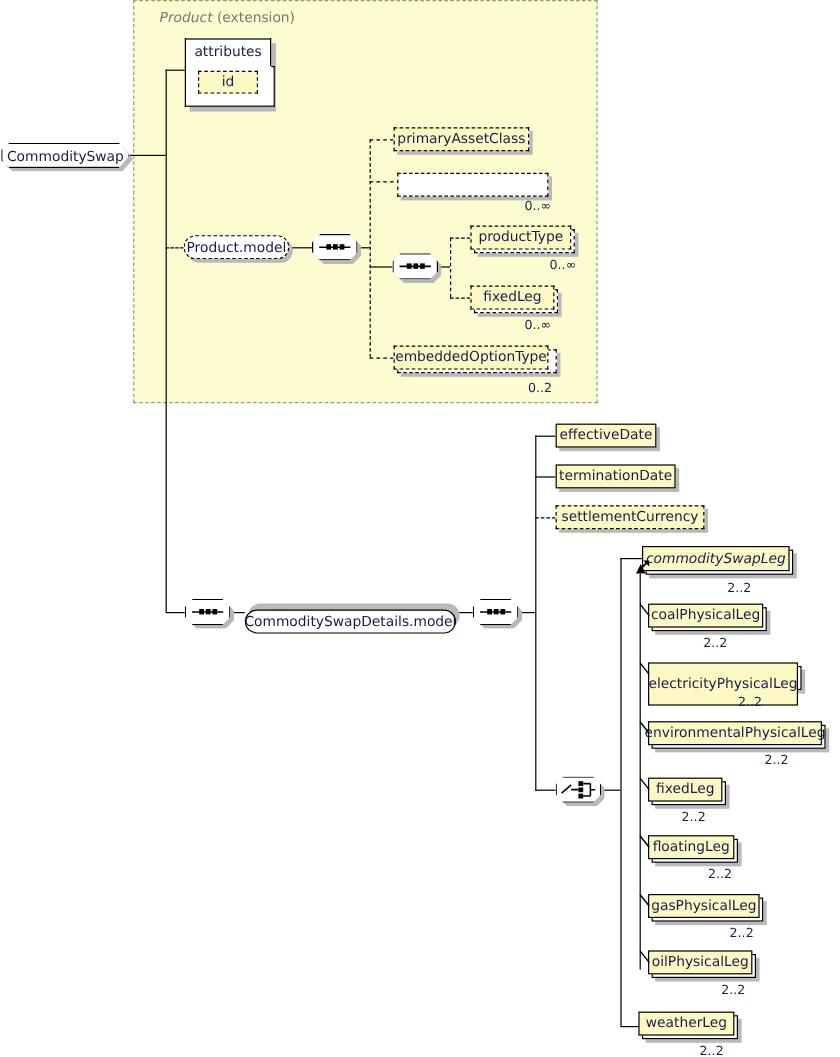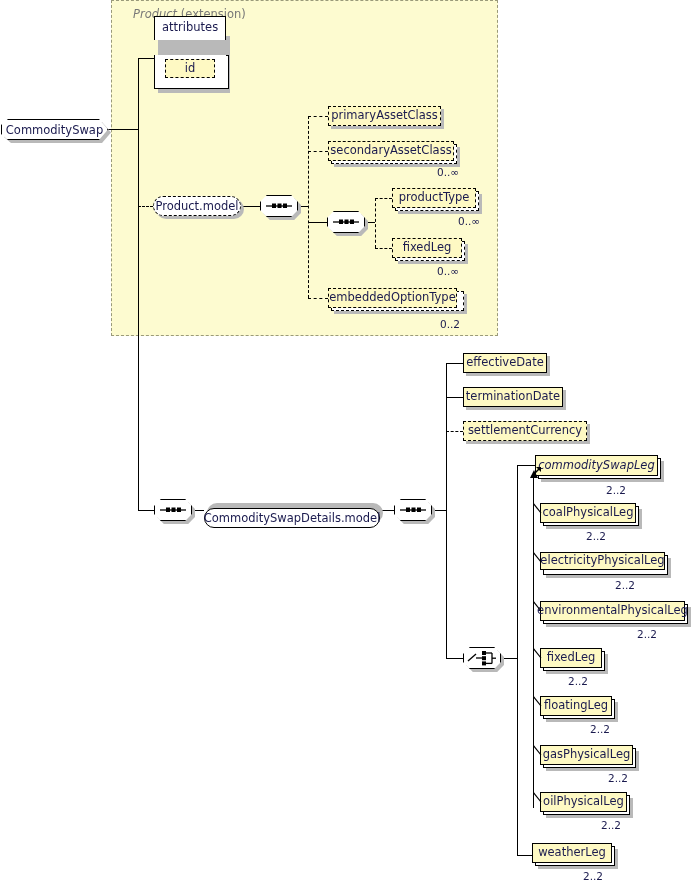--- a/index.html
+++ b/index.html
@@ -160,21 +160,21 @@
 
   <div class="ln v" style="left:138px;top:58px;height:452px;"></div>
 
   <div class="ln h" style="left:138px;top:58px;width:20px;"></div>
 
   <div class="dln h" style="left:138px;top:206px;width:15px;"></div>
 
   <div class="ln h" style="left:138px;top:510px;width:16px;"></div>
 
   <div class="shadow" style="left:158px;top:36px;width:72px;height:57px;"></div>
-  <div class="attrbox" style="left:154px;top:16px;width:72px;height:24px;border-bottom:none;">
+  <div class="attrbox" style="left:154px;top:32px;width:72px;height:24px;border-bottom:none;">
     <span class="cap">attributes</span>
   </div>
   <div class="attrbox" style="left:154px;top:55px;width:75px;height:34px;border-top:none;"></div>
   <div class="attrbox" style="left:226px;top:55px;width:3px;height:1px;border:none;background:#000;"></div>
 
   <div class="shadow" style="left:168px;top:62px;width:50px;height:19px;"></div>
   <div class="node dashed" style="left:165px;top:59px;width:50px;height:19px;">id</div>
 
   <div class="stadium-shadow" style="left:156px;top:199px;width:88px;height:20px;"></div>
   <div class="stadium dashed" style="left:153px;top:196px;width:88px;height:20px;">Product.model</div>
@@ -194,21 +194,20 @@
   <div class="ln h" style="left:298px;top:206px;width:10px;"></div>
   <div class="dln v" style="left:308px;top:116px;height:182px;"></div>
 
   <div class="dln h" style="left:308px;top:116px;width:20px;"></div>
   <div class="shadow" style="left:331px;top:109px;width:113px;height:20px;"></div>
   <div class="node dashed" style="left:328px;top:106px;width:113px;height:20px;">primaryAssetClass</div>
 
   <div class="dln h" style="left:308px;top:151px;width:20px;"></div>
   <div class="shadow" style="left:334px;top:147px;width:126px;height:20px;"></div>
   <div class="stack dashed" style="left:331px;top:144px;width:126px;height:20px;"></div>
-  <div class="node dashed" style="left:328px;top:141px;width:126px;height:20px;">secondaryAssetClass</div>
   <div class="card" style="left:437px;top:166px;">0..∞</div>
 
   <div class="ln h" style="left:308px;top:222px;width:19px;"></div>
   <div class="comp-shadow" style="left:330px;top:214px;"></div>
   <div class="comp" style="left:327px;top:211px;">
     <div class="oct"></div>
     <svg width="38" height="22" viewBox="0 0 38 22">
       <line x1="6" y1="11" x2="32" y2="11" stroke="#000" stroke-width="1.3"></line>
       <rect x="12" y="8.5" width="4" height="4.5" fill="#000"></rect>
       <rect x="17.5" y="8.5" width="4" height="4.5" fill="#000"></rect>
@@ -322,21 +321,21 @@
   <div class="shadow" style="left:546px;top:509px;width:96px;height:20px;"></div>
   <div class="stack solid" style="left:543px;top:506px;width:96px;height:20px;"></div>
   <div class="node solid" style="left:540px;top:503px;width:96px;height:20px;">coalPhysicalLeg</div>
   <div class="card" style="left:586px;top:530px;">2..2</div>
 
   <svg class="subarrow" style="left:533px;top:552px;width:10px;height:12px;" viewBox="0 0 10 12">
     <line x1="0" y1="0" x2="8" y2="10" stroke="#000" stroke-width="1.2"></line>
   </svg>
   <div class="shadow" style="left:546px;top:558px;width:125px;height:20px;"></div>
   <div class="stack solid" style="left:543px;top:555px;width:125px;height:20px;"></div>
-  <div class="node solid" style="left:540px;top:552px;width:125px;height:18px;">electricityPhysicalLeg</div>
+  <div class="node solid" style="left:540px;top:552px;width:125px;height:36px;">electricityPhysicalLeg</div>
   <div class="card" style="left:615px;top:579px;">2..2</div>
 
   <svg class="subarrow" style="left:533px;top:601px;width:10px;height:12px;" viewBox="0 0 10 12">
     <line x1="0" y1="0" x2="8" y2="10" stroke="#000" stroke-width="1.2"></line>
   </svg>
   <div class="shadow" style="left:546px;top:607px;width:145px;height:20px;"></div>
   <div class="stack solid" style="left:543px;top:604px;width:145px;height:20px;"></div>
   <div class="node solid" style="left:540px;top:601px;width:145px;height:20px;">environmentalPhysicalLeg</div>
   <div class="card" style="left:637px;top:628px;">2..2</div>
 

